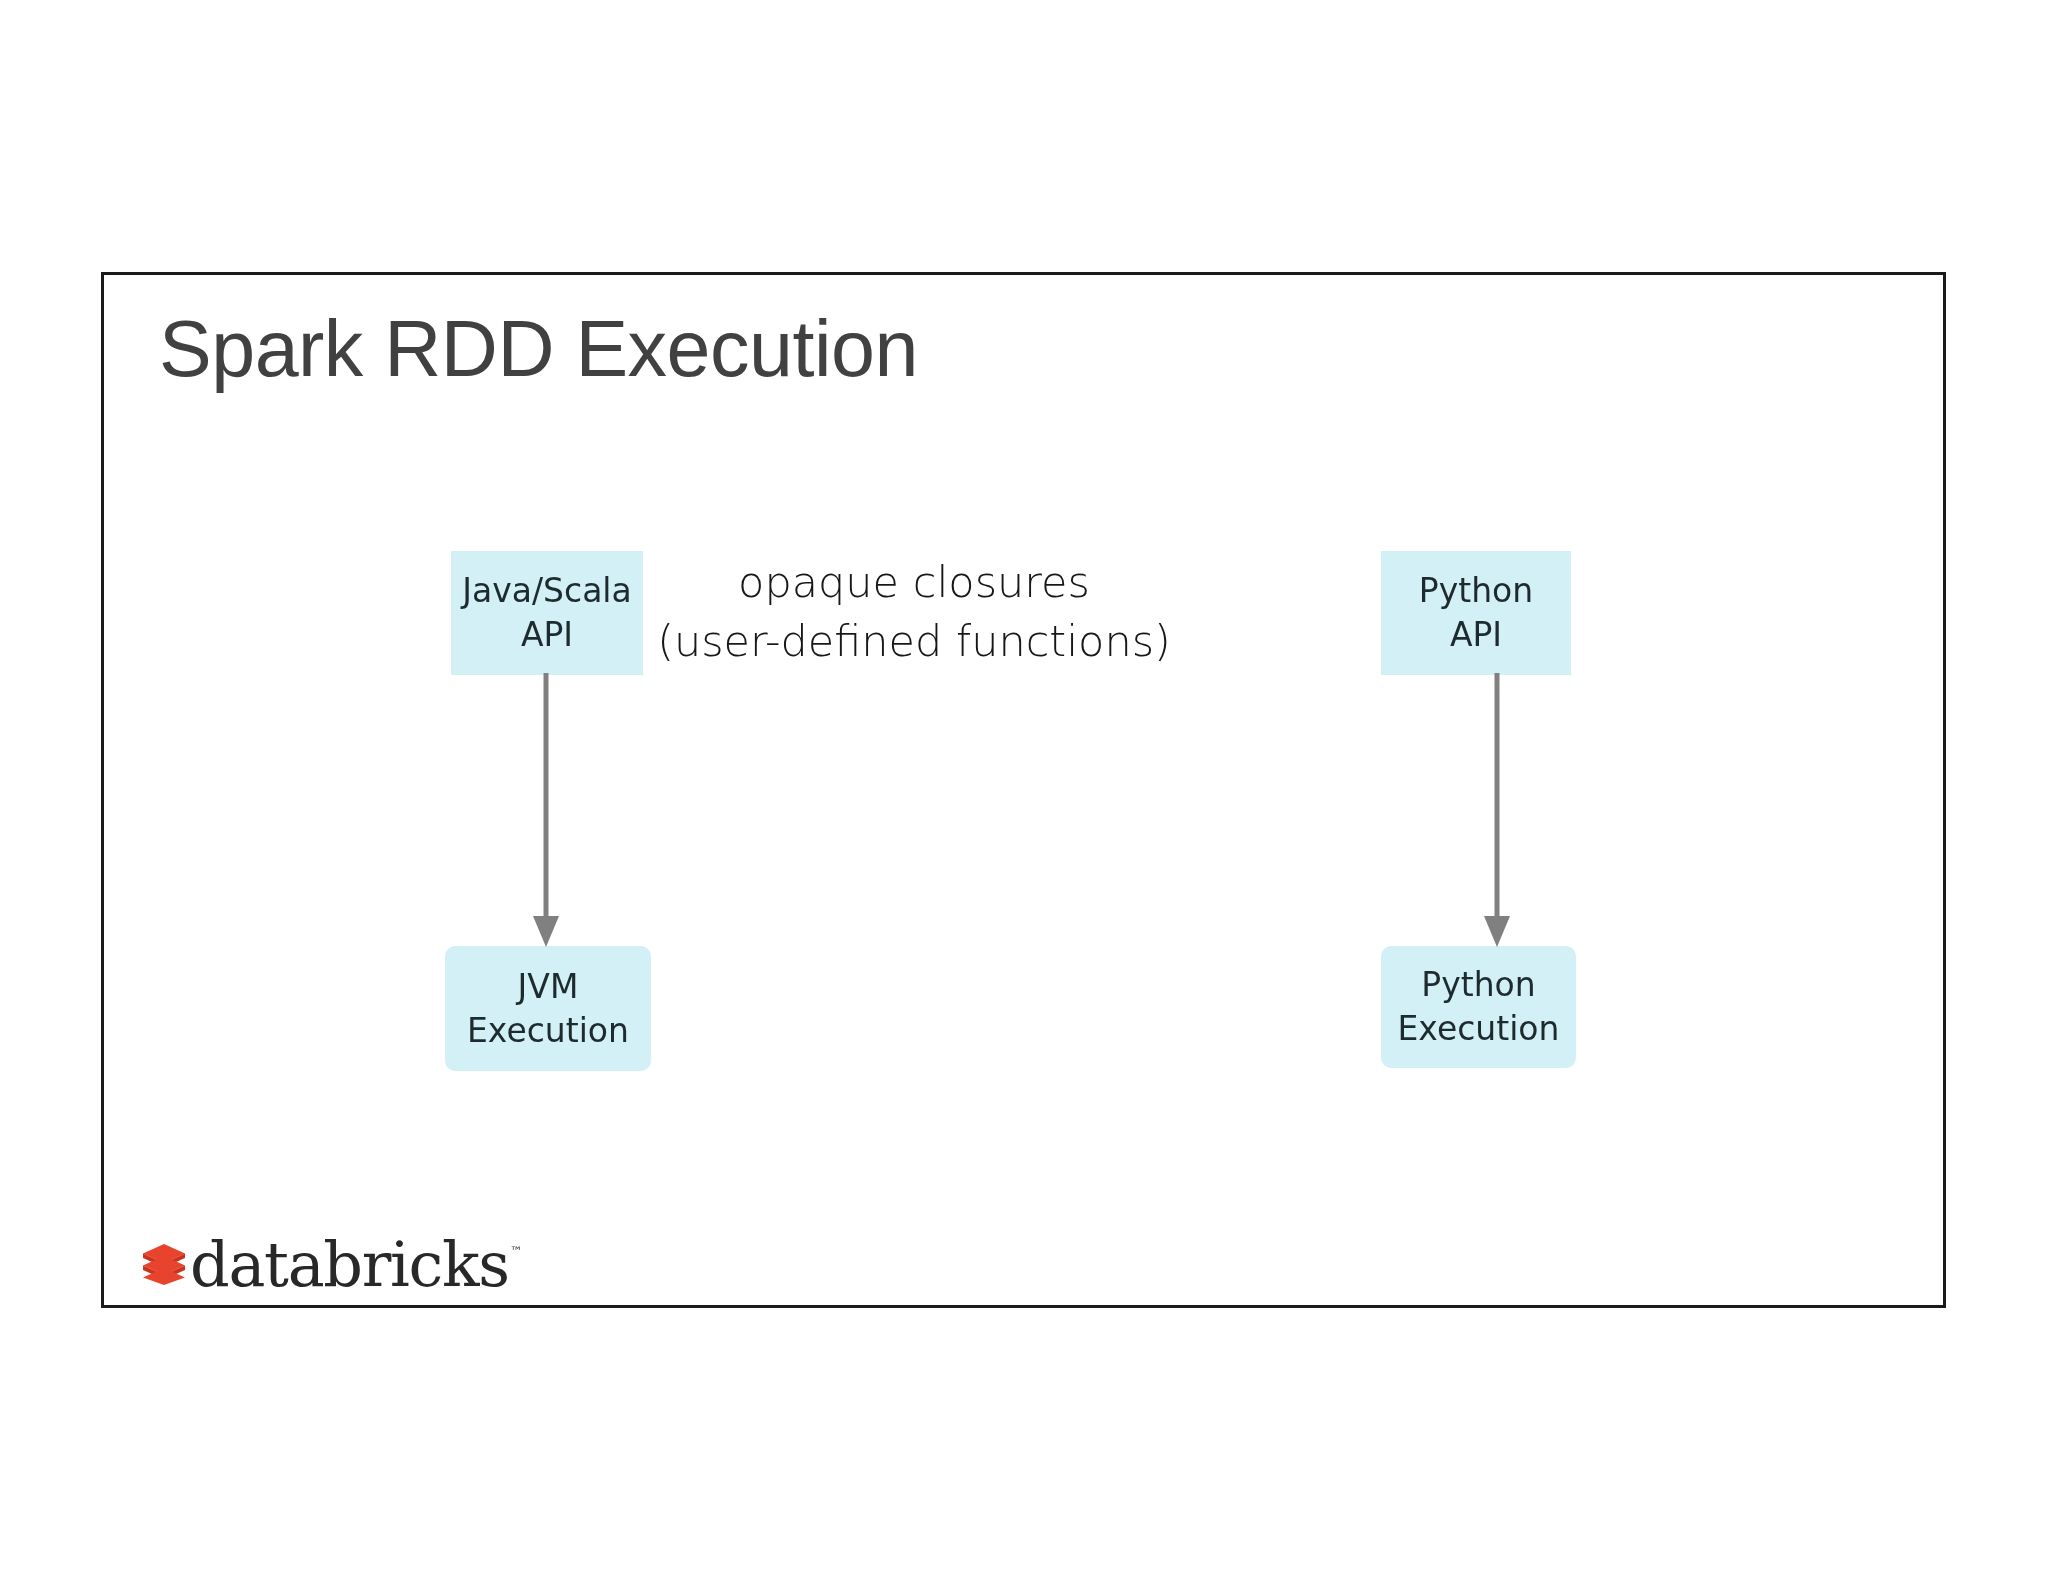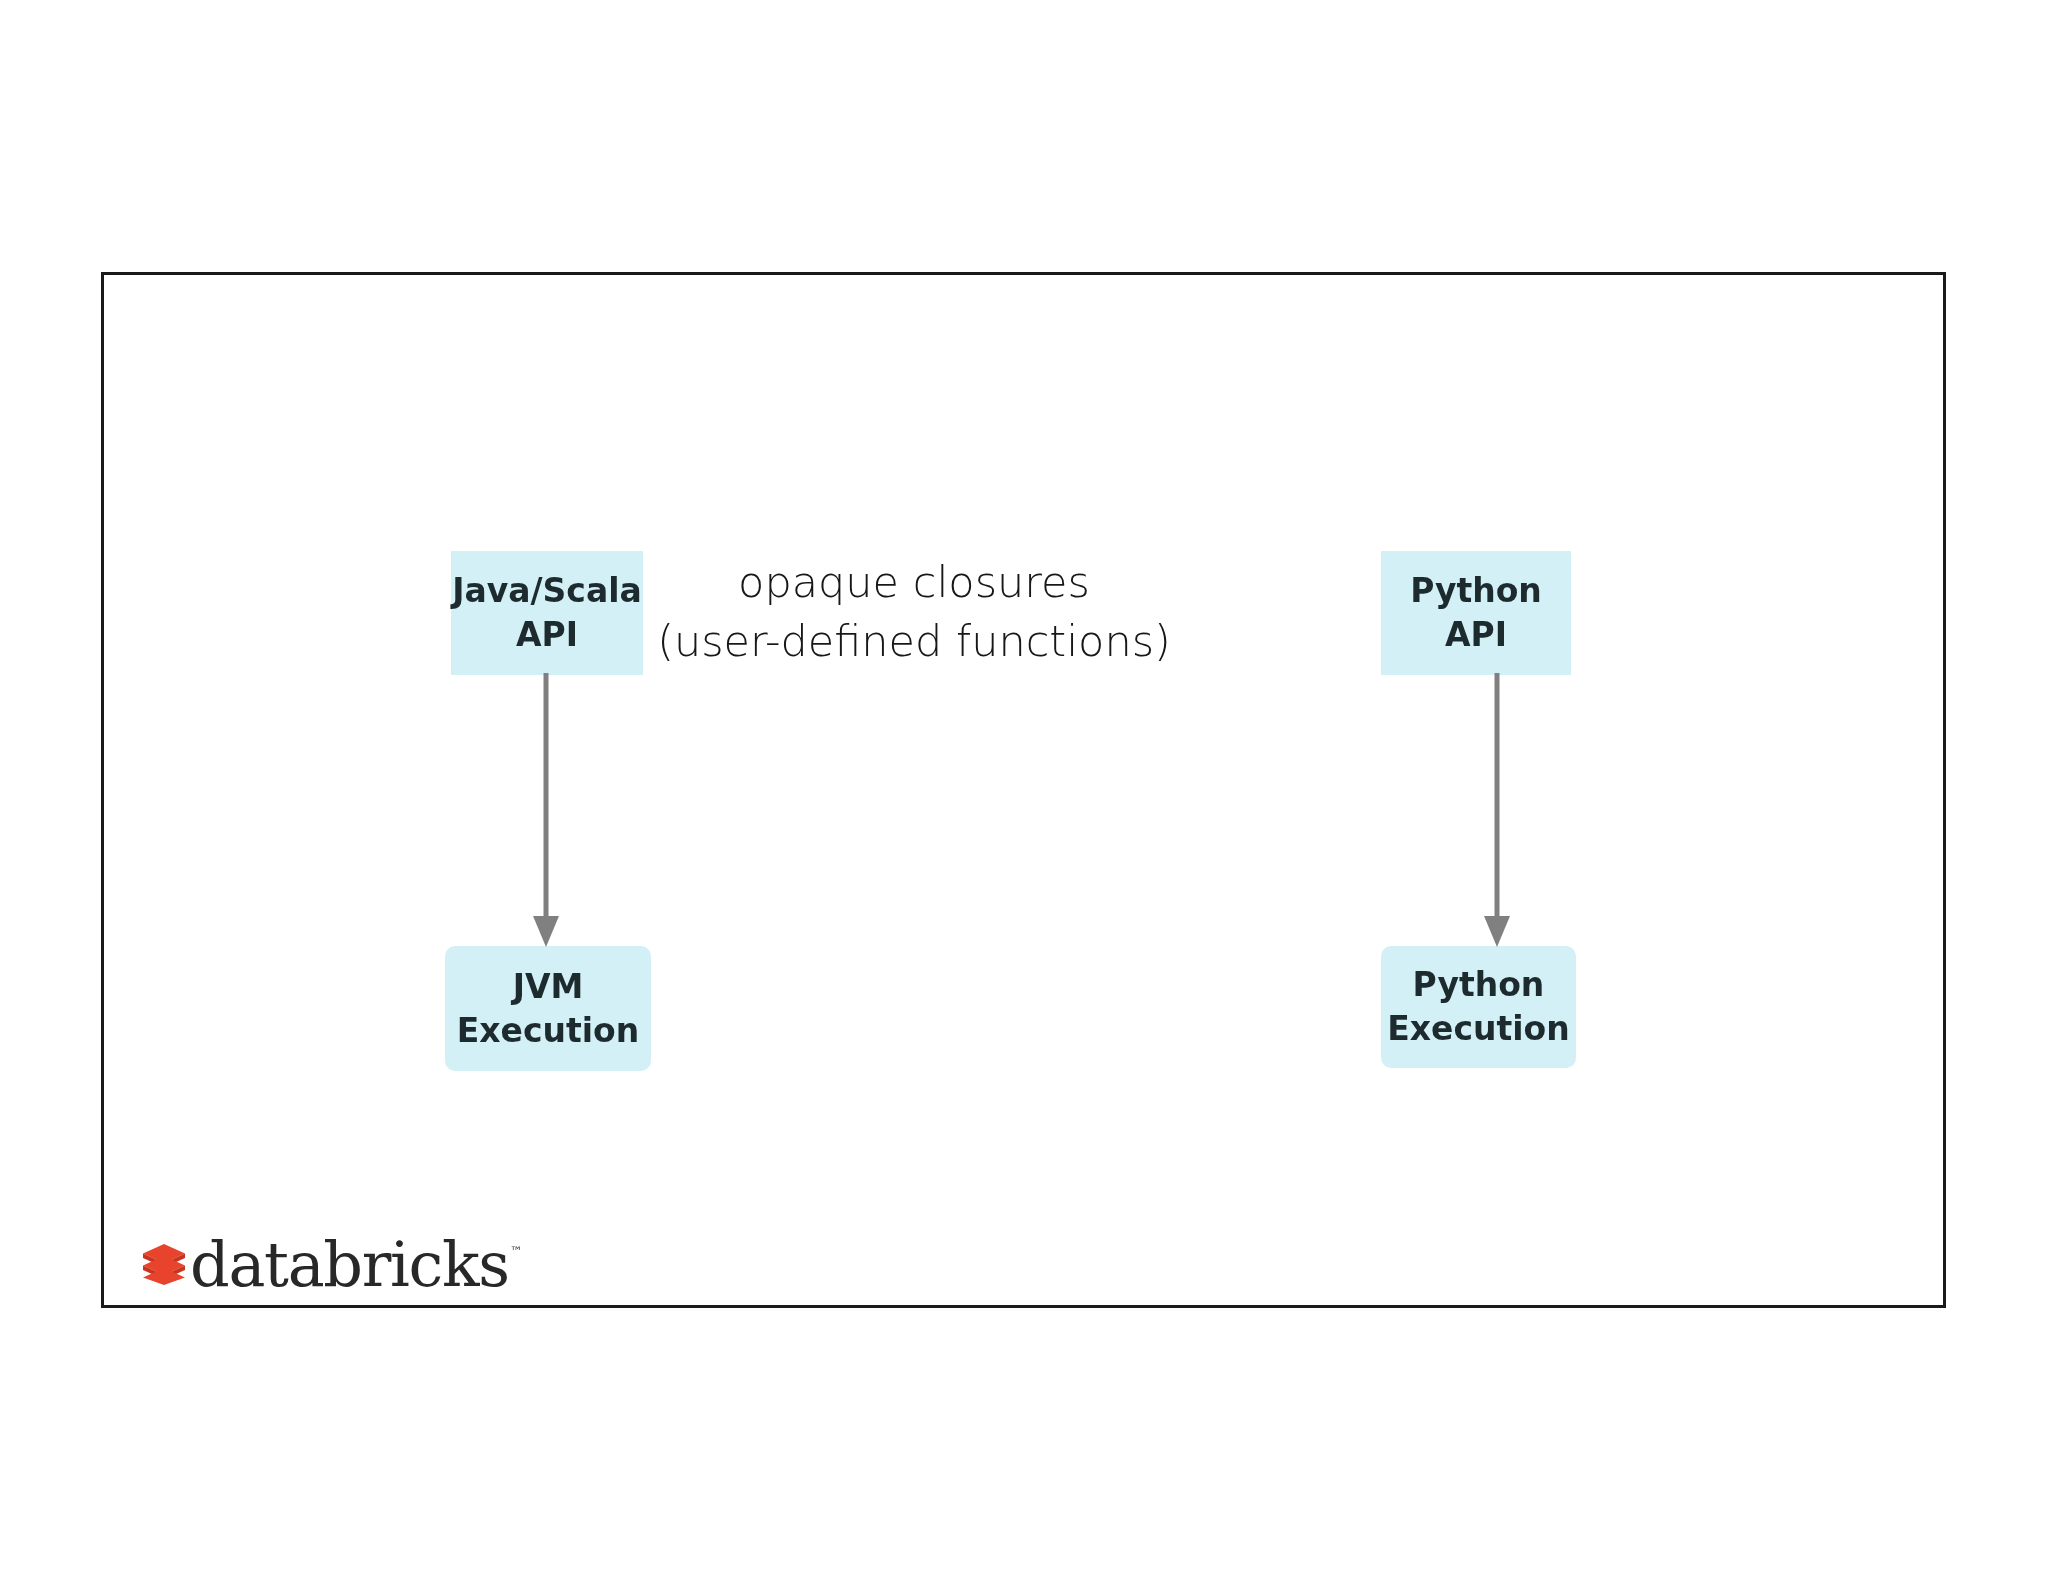--- a/index.html
+++ b/index.html
@@ -44,21 +44,21 @@
   .node {
     position: absolute;
     background: #d4f0f7;
     display: flex;
     align-items: center;
     justify-content: center;
     box-sizing: border-box;
   }
   .node-label {
     font-family: "DejaVu Sans", sans-serif;
-    font-weight: 700;
+    font-weight: 400;
     font-size: 33px;
     line-height: 1.32;
     color: #1d2b2e;
     text-align: center;
     white-space: pre-line;
   }
   .node.rounded {
     border-radius: 10px;
   }
 
@@ -122,20 +122,21 @@
     align-self: flex-start;
     margin-top: 6px;
     margin-left: 1px;
   }
 </style>
 </head>
 <body>
 
 <div id="slide-frame">
 
+  <div id="slide-title">Spark RDD Execution</div>
 
   <div class="node" id="node-java-api">
     <span class="node-label">Java/Scala
 API</span>
   </div>
 
   <div class="node" id="node-python-api">
     <span class="node-label">Python
 API</span>
   </div>

